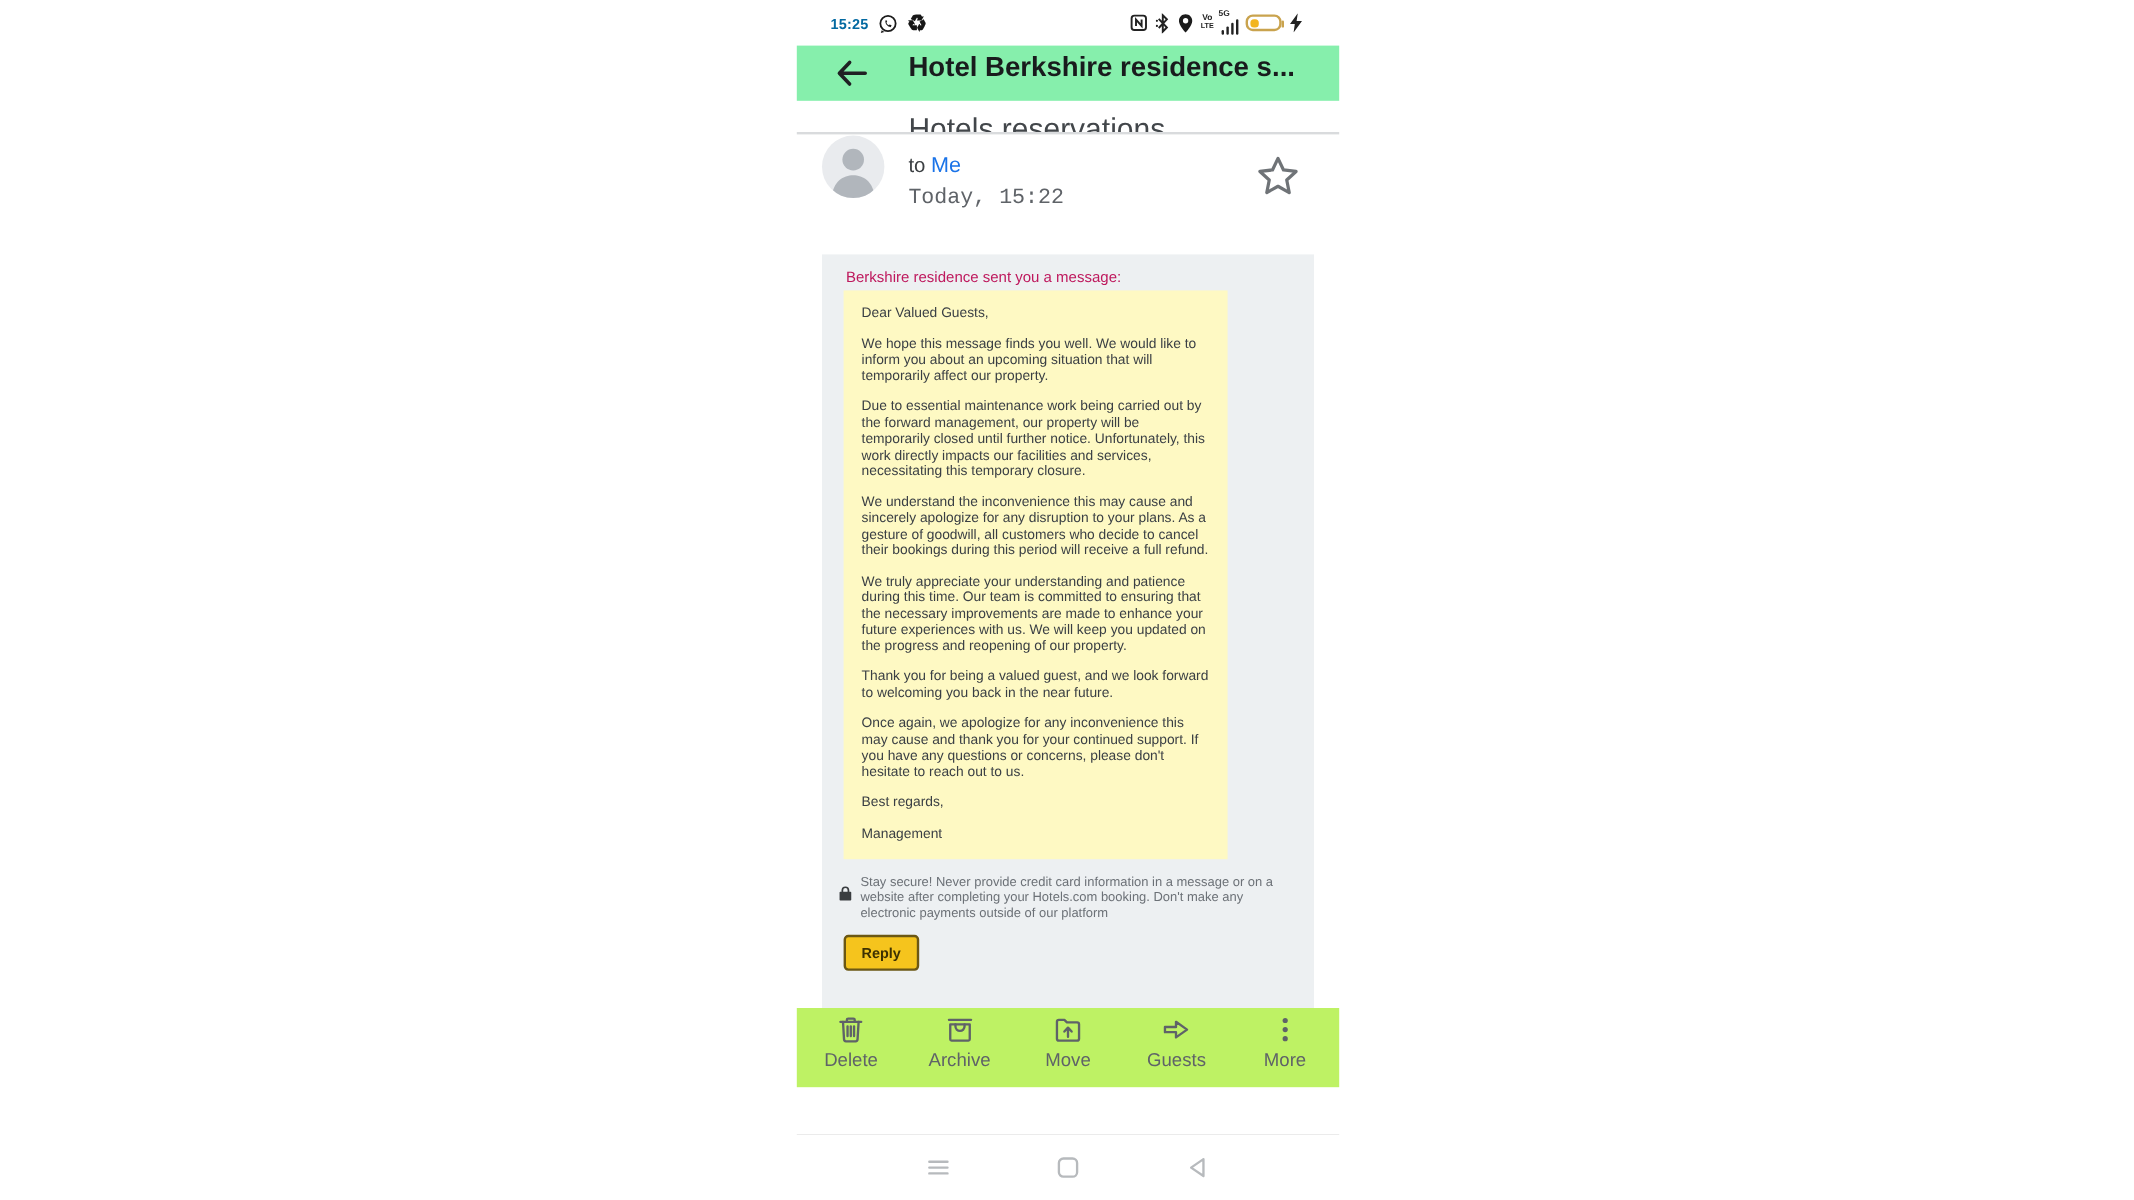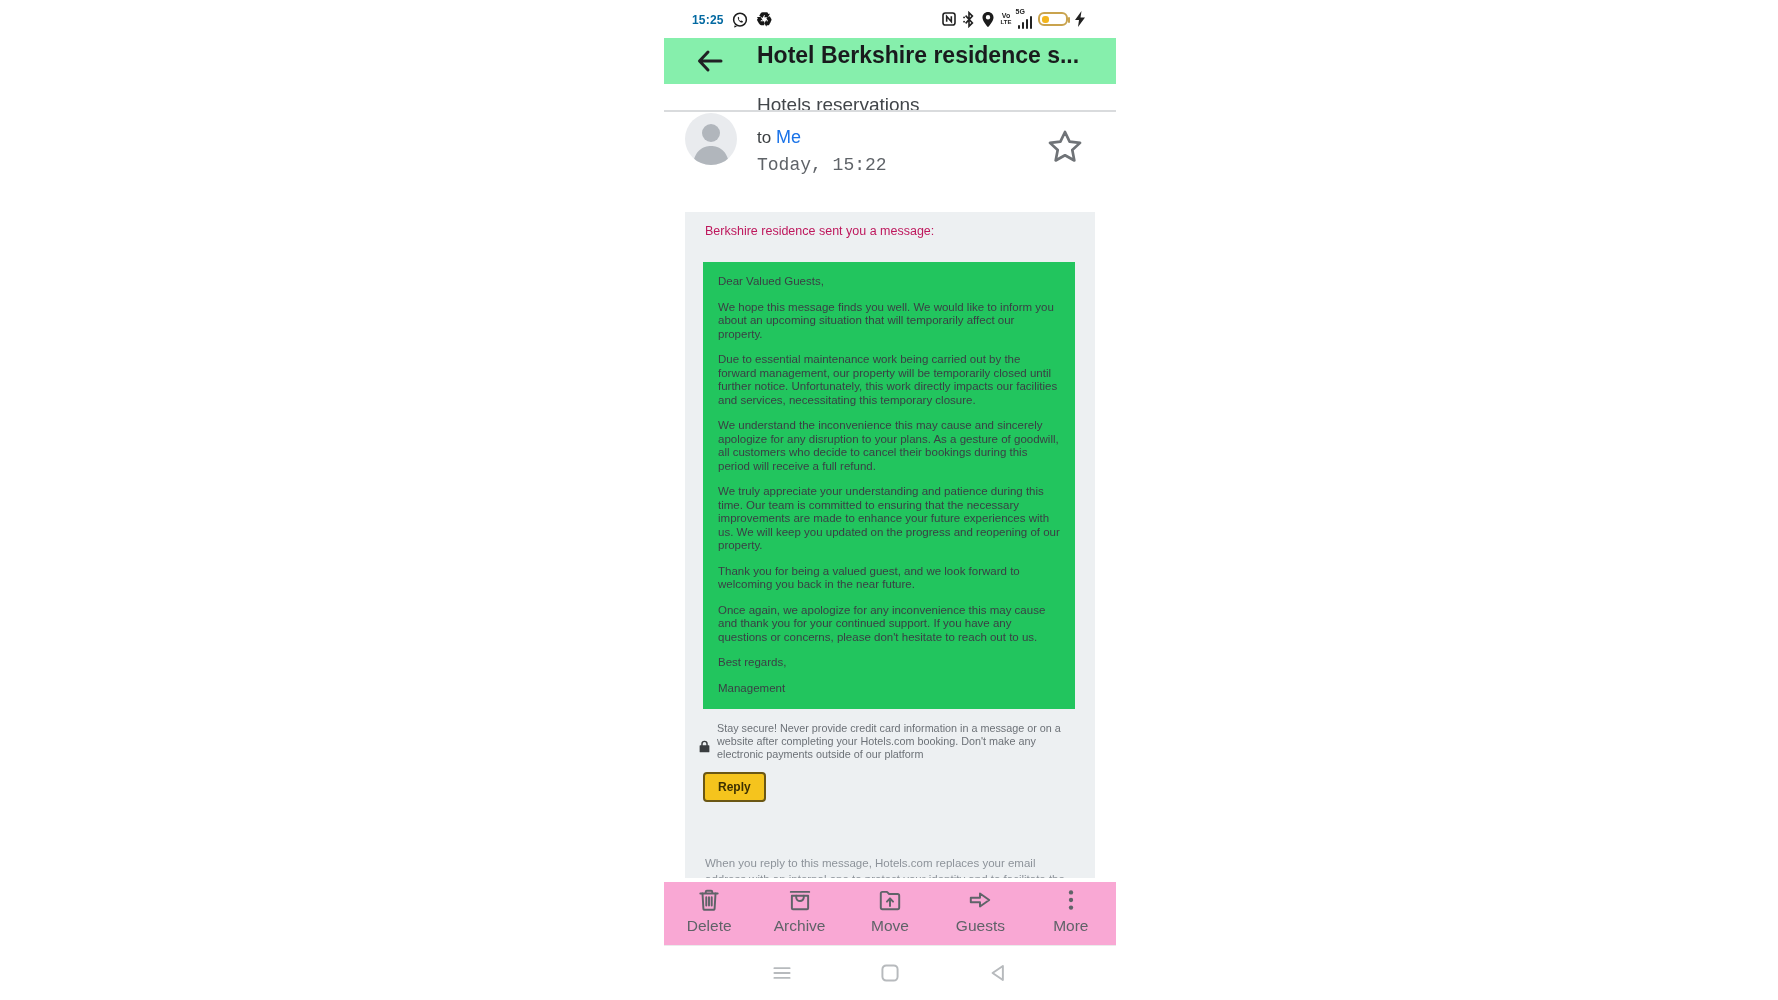--- a/index.html
+++ b/index.html
@@ -23,48 +23,48 @@
   .battery .nub { position:absolute; right:-4px; top:3px; width:2.5px; height:6px; background:#c9a34e; border-radius:1px; }
   .battery .fill{ position:absolute; left:1.5px; top:1.5px; bottom:1.5px; width:30%; background:#f3b51d; border-radius:3px; }
 
   
   .header   { position:absolute; left:0; top:38px; width:100%; height:46px; background:#86efac; }
   .back     { position:absolute; left:30px; top:7px; width:32px; height:32px; color:#202124; cursor:pointer; }
   .title    { position:absolute; left:93px; top:4px; width:345px; font-size:23px; font-weight:700;
               color:#191b1d; white-space:nowrap; overflow:hidden; }
 
   .name-clip{ position:absolute; left:93px; top:94px; width:300px; height:16px; overflow:hidden; }
-  .name-clip span { font-size:19px; color:#42464a; }
+  .name-clip span { font-size:25px; color:#42464a; }
   .hdr-divider { position:absolute; left:0; top:110px; width:100%; height:2px; background:#d9dbdd; }
 
   
   .avatar   { position:absolute; left:21px; top:113px; width:52px; height:52px; border-radius:50%;
               background:#e9ebee; overflow:hidden; }
   .to-line  { position:absolute; left:93px; top:127px; font-size:17px; color:#3c4043;text-align:right; }
   .to-line b{ font-size:18px; font-weight:400; color:#1a73e8; }
   .date-line{ position:absolute; left:93px; top:155px; font-size:18px; color:#5f6368;font-family:Liberation Mono, monospace; }
   .star     { position:absolute; left:382px; top:128px; width:38px; height:38px; color:#6f7377; cursor:pointer; }
 
   
   .card     { position:absolute; left:21px; top:212px; width:410px; height:666px;
               background:#edf0f2; overflow:hidden; }
   .card-intro { padding:12px 20px 0 20px; font-size:12.5px; color:#be185d; }
-  .msg      { margin:24px 18px 0 18px; width:372px; background:#22c55e; padding:13px 15px 12px 15px; }
+  .msg      { margin:4px 18px 0 18px; width:320px; background:#fef9c3; padding:13px 15px 12px 15px; }
   .msg p    { font-size:11.5px; line-height:13.5px; color:#3a3f44; margin-bottom:12px; }
   .msg p:last-child { margin-bottom:2px; }
-  .secure   { display:flex; gap:7px; margin:13px 22px 0 14px; align-items:center; }
+  .secure   { display:flex; gap:7px; margin:13px 22px 0 14px; align-items:flex-start; }
   .secure .lock { flex:0 0 auto; margin-top:9px; color:#3a3d40; }
   .secure .txt  { font-size:10.8px; line-height:13px; color:#6c7177; }
   .reply-btn{ margin:11px 0 0 18px; display:inline-block; background:#f5c41d; border:2px solid #6b5714;
               border-radius:4px; padding:6px 13px; font-size:12px; font-weight:700; color:#3d3102; cursor:pointer; }
   .footnote { position:absolute; left:20px; top:644px; width:372px; font-size:11.5px;
               line-height:15.5px; color:#8d939a; }
 
   
-  .toolbar  { position:absolute; left:0; top:882px; width:100%; height:66px; background:#f9a8d4;
+  .toolbar  { position:absolute; left:0; top:840px; width:100%; height:66px; background:#bef264;
               display:flex; }
   .tb-item  { flex:1 1 0; display:flex; flex-direction:column; align-items:center; justify-content:flex-start;
               padding-top:5px; gap:4px; color:#5f6368; cursor:pointer; }
   .tb-item .lbl { font-size:15.5px; color:#5f6368; }
   .tb-divider { position:absolute; left:0; top:945px; width:100%; height:1px; background:#ebebeb; }
 
   
   .navbar   { position:absolute; left:0; top:946px; width:100%; height:54px; background:#fff;
               display:flex; align-items:center; justify-content:center; gap:80px; }
   .nav-ic   { width:28px; height:28px; color:#b7babd; display:flex; align-items:center; justify-content:center; cursor:pointer; }

